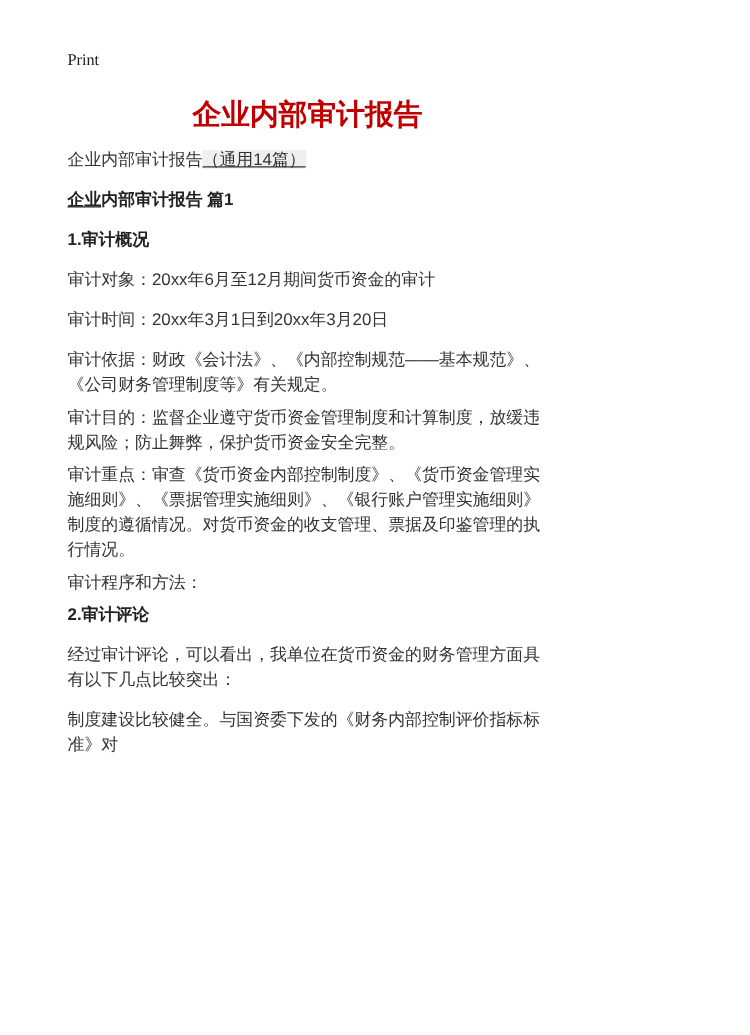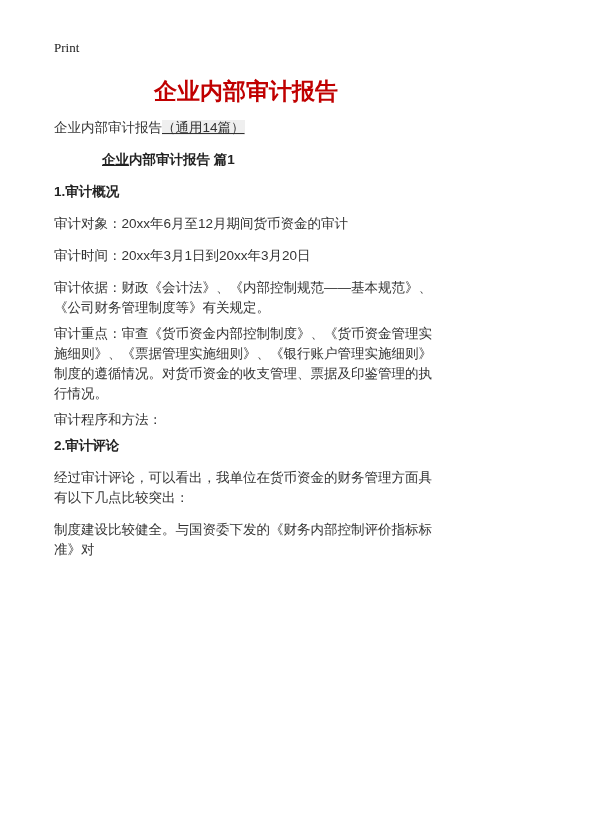--- a/index.html
+++ b/index.html
@@ -47,21 +47,20 @@
   .bold {
     font-weight: bold;
     color: #222222;
   }
   .hl {
     background: #efefef;
     text-decoration: underline;
   }
   .ul {
     text-decoration: underline;
-    margin-left: 48px;
   }
 </style>
 </head>
 <body>
 
 <div class="doc">
 
   <div class="print">Print</div>
 
   <h1 class="title">企业内部审计报告</h1>
@@ -72,20 +71,21 @@
 
   <p class="sp bold">1.审计概况</p>
 
 
   <p class="sp">审计对象：20xx年6月至12月期间货币资金的审计</p>
 
   <p class="sp">审计时间：20xx年3月1日到20xx年3月20日</p>
 
   <p>审计依据：财政《会计法》、《内部控制规范——基本规范》、《公司财务管理制度等》有关规定。</p>
 
+  <p>审计目的：监督企业遵守货币资金管理制度和计算制度，放缓违规风险；防止舞弊，保护货币资金安全完整。</p>
 
   <p>审计重点：审查《货币资金内部控制制度》、《货币资金管理实施细则》、《票据管理实施细则》、《银行账户管理实施细则》制度的遵循情况。对货币资金的收支管理、票据及印鉴管理的执行情况。</p>
 
   <p>审计程序和方法：</p>
 
 
   <p class="bold">2.审计评论</p>
 
   <p class="sp2">经过审计评论，可以看出，我单位在货币资金的财务管理方面具有以下几点比较突出：</p>
 

